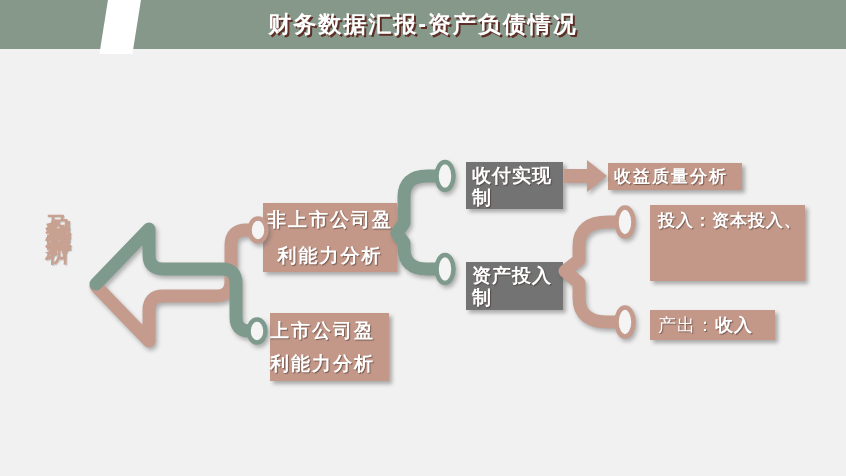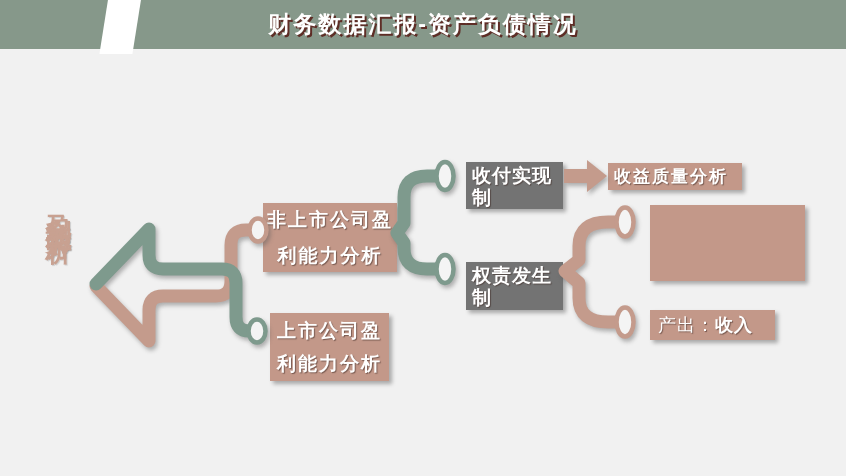--- a/index.html
+++ b/index.html
@@ -26,21 +26,21 @@
   .node{position:absolute;z-index:2;color:#ffffff;font-weight:bold;
         box-shadow:3px 3px 4px rgba(0,0,0,0.30);
         text-shadow:1px 1px 1px rgba(60,40,35,0.55);}
   .node .ln{display:block;}
   .salmon{background:#c39889;}
   .green{background:#737373;}
 
   .node-nonlisted{left:263px;top:203px;width:134px;height:69px;font-size:19px;letter-spacing:2px;
         display:flex;flex-direction:column;justify-content:space-between;text-align:center;line-height:33px;}
   .node-listed{left:270px;top:313px;width:119px;height:68px;font-size:19px;letter-spacing:2px;
-        display:flex;flex-direction:column;justify-content:center;text-align:center;line-height:33px;}
+        display:flex;flex-direction:column;justify-content:center;line-height:33px;}
   .node-cash{left:466px;top:162px;width:97px;height:47px;font-size:19px;letter-spacing:1px;
         padding:0;box-sizing:border-box;line-height:22px;padding-top:3px;padding-left:6px;}
   .node-accrual{left:466px;top:262px;width:97px;height:48px;font-size:19px;letter-spacing:1px;
         box-sizing:border-box;line-height:22px;padding-top:3px;padding-left:6px;}
   .node-quality{left:608px;top:163px;width:134px;height:27px;font-size:17px;letter-spacing:2px;
         box-sizing:border-box;line-height:27px;padding-left:6px;}
   .node-input{left:650px;top:205px;width:155px;height:76px;font-size:17px;letter-spacing:1px;
         box-sizing:border-box;line-height:25px;padding-top:3px;padding-left:8px;}
   .node-output{left:650px;top:310px;width:125px;height:30px;font-size:18px;letter-spacing:1px;
         box-sizing:border-box;line-height:30px;padding-left:8px;}
@@ -88,28 +88,29 @@
     <span class="ln">上市公司盈</span>
     <span class="ln">利能力分析</span>
   </div>
 
   <div class="node green node-cash">
     <span class="ln">收付实现</span>
     <span class="ln">制</span>
   </div>
 
   <div class="node green node-accrual">
-    <span class="ln">权责发生</span>
+    <span class="ln">资产投入</span>
     <span class="ln">制</span>
   </div>
 
   <div class="node salmon node-quality">
     <span>收益质量分析</span>
   </div>
 
   <div class="node salmon node-input">
+    <span class="ln">投入：资本投入、</span>
   </div>
 
   <div class="node salmon node-output">
     <span class="prefix">产出：</span><span class="value">收入</span>
   </div>
 
 </div>
 
 </body></html>

